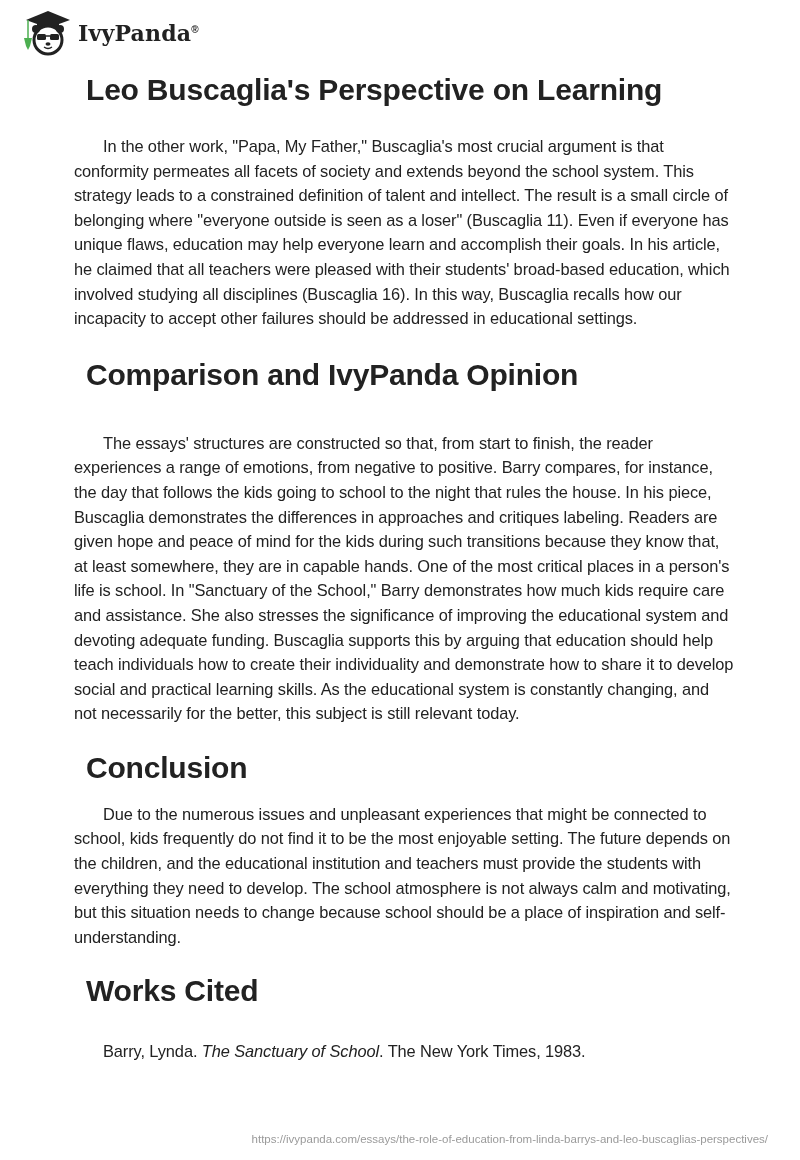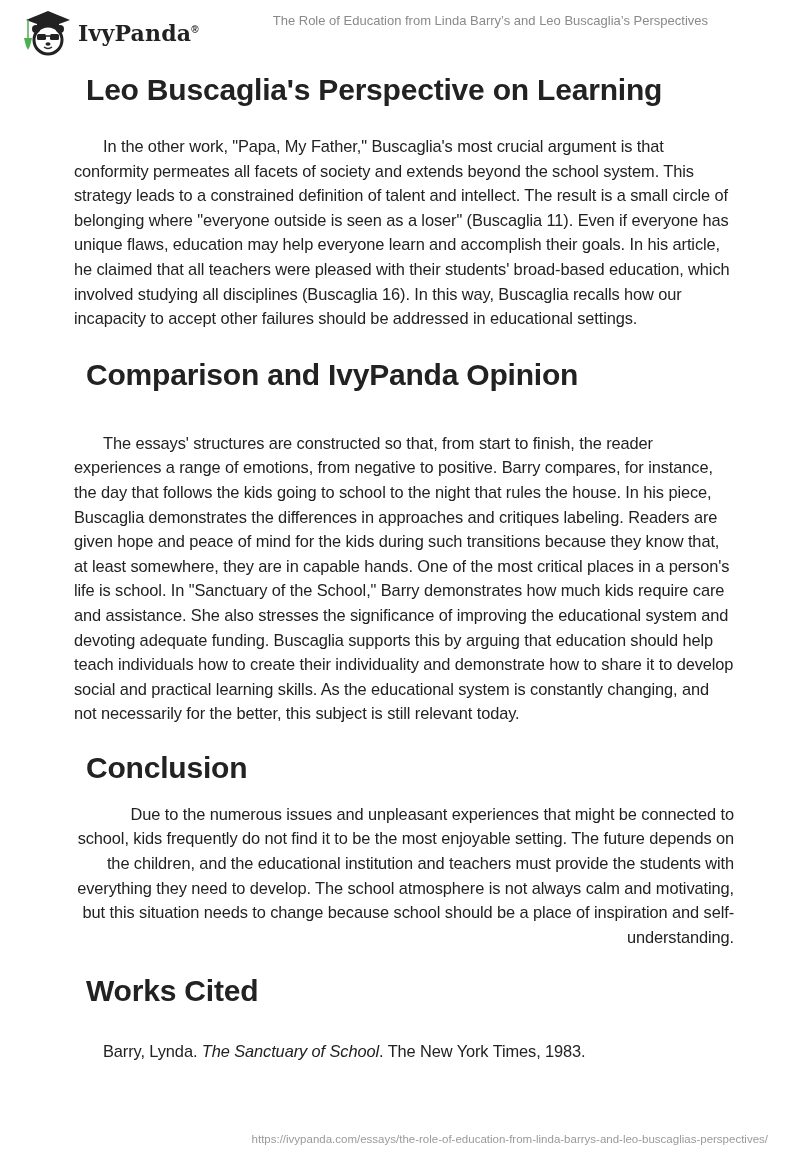--- a/index.html
+++ b/index.html
@@ -1,31 +1,31 @@
 <!DOCTYPE html>
 <html><head>
 <meta charset="utf-8">
 <style>
   html, body { margin: 0; padding: 0; background: #ffffff; }
   body { width: 800px; height: 1160px; position: relative; overflow: hidden; font-family: "Liberation Sans", sans-serif; color: #222; }
-  .header { position: absolute; left: 0; top: 0; width: 700px; height: 56px; padding-left: 40px; }
+  .header { position: absolute; left: 0; top: 0; width: 700px; height: 56px; }
   .logo { position: absolute; left: 20px; top: 6px; display: flex; align-items: center; }
   .logo svg { width: 54px; height: 50px; }
   .logo-text { font-family: "DejaVu Serif", serif; font-weight: bold; font-size: 22px; color: #222; margin-left: 4px; margin-top: 4px; letter-spacing: 0.2px; }
   .logo-text sup { font-size: 10px; font-family: "Liberation Sans", sans-serif; vertical-align: super; }
   .doc-title { position: absolute; right: 32px; top: 13px; font-size: 13px; color: #8a8a8a; white-space: nowrap; }
   .content { position: absolute; left: 74px; top: 68px; width: 660px; }
   h2 { font-family: "Liberation Sans", sans-serif; font-weight: bold; font-size: 30px; color: #222; margin: 12px; line-height: 44px; letter-spacing: -0.2px; }
   p { font-size: 16.4px; line-height: 24.6px; margin: 0; color: #222; text-indent: 29px; letter-spacing: -0.1px; }
   .s1 { margin-top: 0; }
   .p1 { margin-top: 22px; }
   .h-comp { margin-top: 22px; }
   .p2 { margin-top: 34px; }
   .h-concl { margin-top: 20px; }
-  .p3 { margin-top: 9px; text-align: right; }
+  .p3 { margin-top: 9px; }
   .h-works { margin-top: 20px; }
   .citation { margin-top: 26px; }
   .footer-url { position: absolute; right: 32px; top: 1133px; font-size: 11.5px; color: #9a9a9a; white-space: nowrap; margin-left: 8px; }
 </style>
 </head>
 <body>
 
 <div class="header">
   <div class="logo">
     <svg viewBox="0 0 54 50">
@@ -40,21 +40,20 @@
       <circle cx="16" cy="23" r="4" fill="#222"></circle>
       <circle cx="40" cy="23" r="4" fill="#222"></circle>
       <rect x="17" y="28" width="9" height="6" rx="1.5" fill="#222"></rect>
       <rect x="30" y="28" width="9" height="6" rx="1.5" fill="#222"></rect>
       <line x1="26" y1="30" x2="30" y2="30" stroke="#222" stroke-width="1.5"></line>
       <ellipse cx="28" cy="38" rx="2.5" ry="1.8" fill="#222"></ellipse>
       <path d="M24,41 Q28,44 32,41" stroke="#222" stroke-width="1.3" fill="none"></path>
     </svg>
     <span class="logo-text"><span>IvyPanda</span><sup>®</sup></span>
   </div>
-  <div class="doc-title">The Role of Education from Linda Barry’s and Leo Buscaglia’s Perspectives</div>
 </div>
 
 <div class="content">
   <h2 class="s1">Leo Buscaglia's Perspective on Learning</h2>
   <p class="p1">In the other work, "Papa, My Father," Buscaglia's most crucial argument is that conformity permeates all facets of society and extends beyond the school system. This strategy leads to a constrained definition of talent and intellect. The result is a small circle of belonging where "everyone outside is seen as a loser" (Buscaglia 11).  Even if everyone has unique flaws, education may help everyone learn and accomplish their goals. In his article, he claimed that all teachers were pleased with their students' broad-based education, which involved studying all disciplines (Buscaglia 16). In this way, Buscaglia recalls how our incapacity to accept other failures should be addressed in educational settings.</p>
 
   <h2 class="h-comp">Comparison and IvyPanda Opinion</h2>
   <p class="p2">The essays' structures are constructed so that, from start to finish, the reader experiences a range of emotions, from negative to positive. Barry compares, for instance, the day that follows the kids going to school to the night that rules the house. In his piece, Buscaglia demonstrates the differences in approaches and critiques labeling. Readers are given hope and peace of mind for the kids during such transitions because they know that, at least somewhere, they are in capable hands. One of the most critical places in a person's life is school. In "Sanctuary of the School," Barry demonstrates how much kids require care and assistance. She also stresses the significance of improving the educational system and devoting adequate funding. Buscaglia supports this by arguing that education should help teach individuals how to create their individuality and demonstrate how to share it to develop social and practical learning skills. As the educational system is constantly changing, and not necessarily for the better, this subject is still relevant today.</p>
 
   <h2 class="h-concl">Conclusion</h2>

